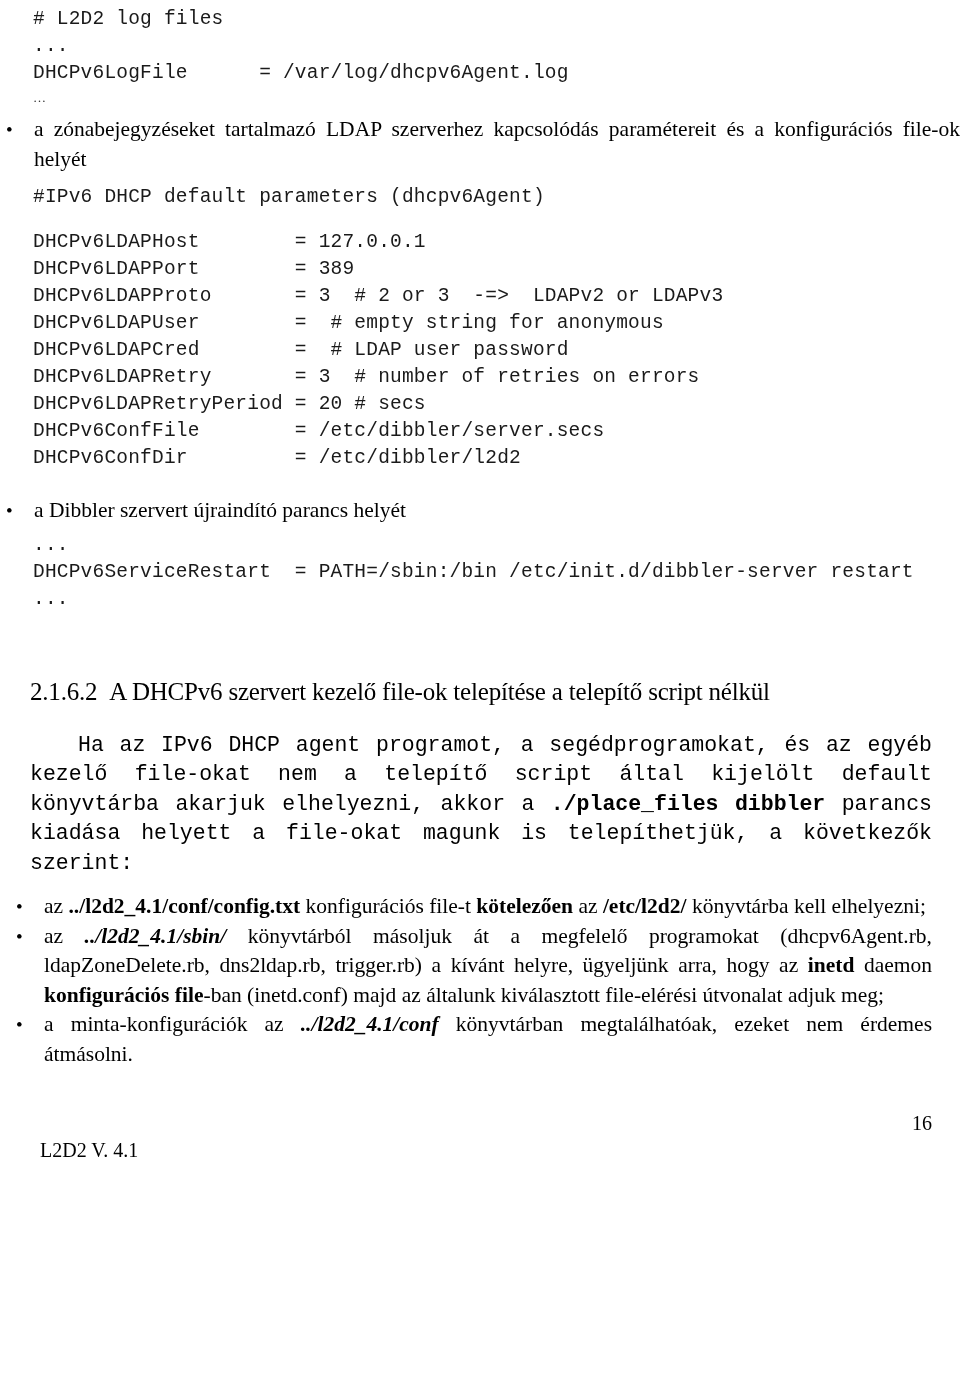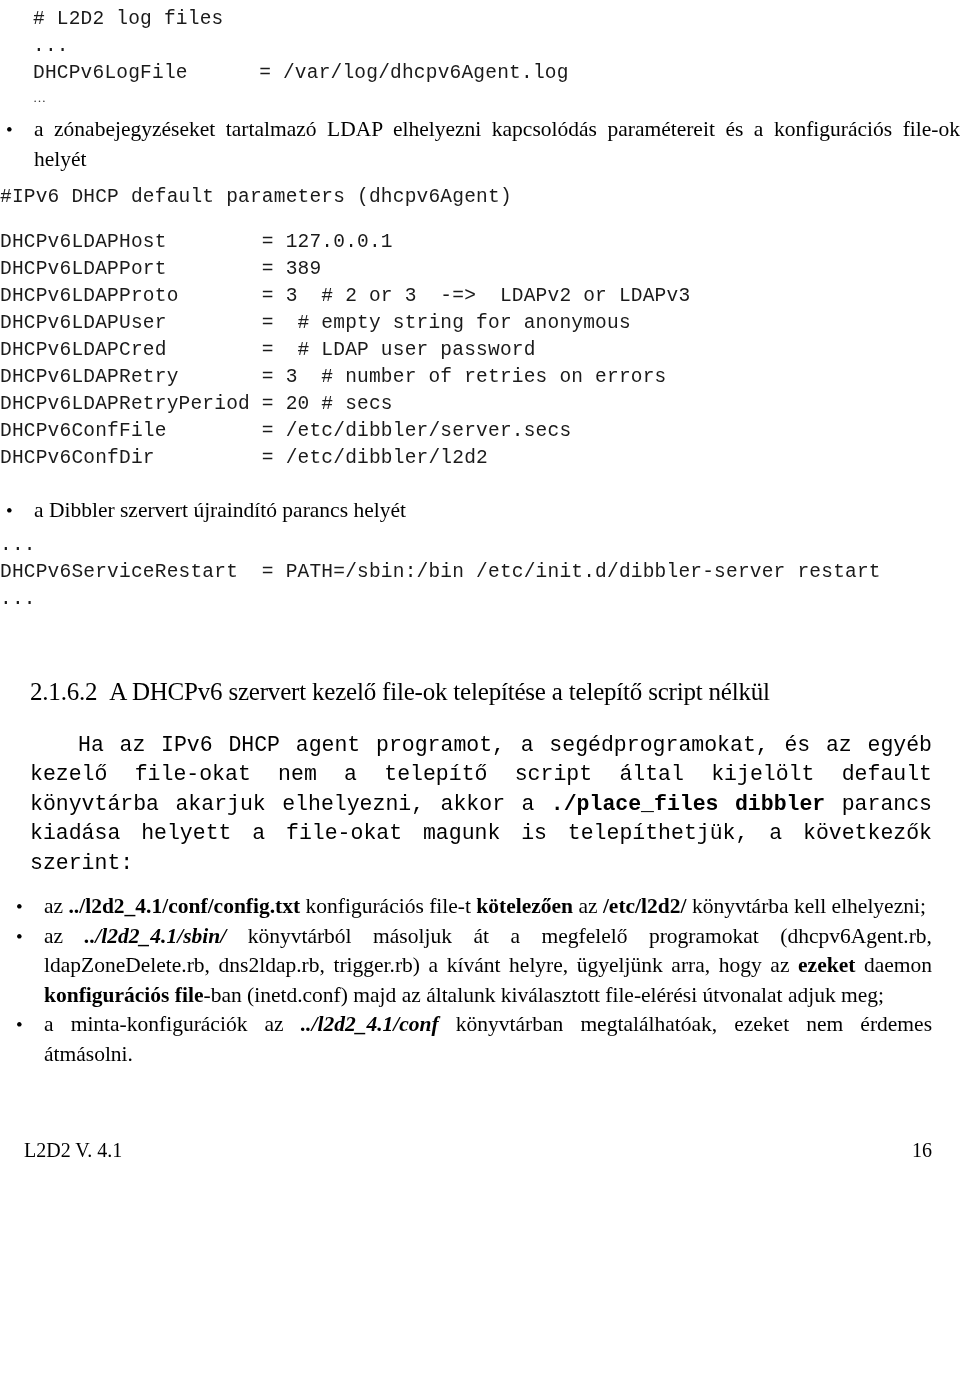--- a/index.html
+++ b/index.html
@@ -32,21 +32,21 @@
     white-space: pre;
     color: #1a1a1a;
     margin: 0;
     letter-spacing: 0.2px;
   }
   .code-block {
     margin: 0;
     padding: 0;
   }
   .code-indent-1 { margin-left: 33px; }
-  .code-indent-2 { }
+  .code-indent-2 { margin-left: 33px; }
 
   .ellipsis-small {
     font-family: "Liberation Serif", serif;
     font-size: 13px;
     line-height: 22px;
     margin-left: 33px;
     color: #333;
     letter-spacing: 1px;
   }
 
@@ -96,21 +96,21 @@
     position: absolute;
     left: 0;
     bottom: 14px;
     width: 960px;
     display: flex;
     justify-content: space-between;
     font-family: "Liberation Serif", serif;
     font-size: 20px;
     color: #000;
   }
-  .footer .left { padding-left: 24px; }
+  .footer .left { padding-left: 40px; margin-top: 27px; }
   .footer .right { padding-right: 28px; }
 
   b, strong { font-weight: bold; }
   .bi { font-weight: bold; font-style: italic; }
 
   .spacer-6 { height: 6px; }
   .spacer-10 { height: 10px; }
   .spacer-14 { height: 14px; }
   .spacer-18 { height: 18px; }
   .spacer-24 { height: 24px; }
@@ -127,21 +127,21 @@
     <div class="code code-indent-1"># L2D2 log files</div>
     <div class="code code-indent-1">...</div>
     <div class="code code-indent-1">DHCPv6LogFile      = /var/log/dhcpv6Agent.log</div>
     <div class="ellipsis-small">…</div>
   </div>
 
   <div class="spacer-6"></div>
 
   <div class="bullet-row">
     <div class="bullet-mark">•</div>
-    <div class="para bullet-body">a zónabejegyzéseket tartalmazó LDAP elhelyezni kapcsolódás paramétereit és a konfigurációs file-ok helyét</div>
+    <div class="para bullet-body">a zónabejegyzéseket tartalmazó LDAP szerverhez kapcsolódás paramétereit és a konfigurációs file-ok helyét</div>
   </div>
 
   <div class="spacer-10"></div>
 
   <div class="code-block">
     <div class="code code-indent-2">#IPv6 DHCP default parameters (dhcpv6Agent)</div>
     <div class="spacer-18"></div>
     <div class="code code-indent-2">DHCPv6LDAPHost        = 127.0.0.1</div>
     <div class="code code-indent-2">DHCPv6LDAPPort        = 389</div>
     <div class="code code-indent-2">DHCPv6LDAPProto       = 3  # 2 or 3  -=&gt;  LDAPv2 or LDAPv3</div>
@@ -186,21 +186,21 @@
   <div class="bullet-row" style="margin-left:10px; margin-right:28px;">
     <div class="bullet-mark">•</div>
     <div class="para bullet-body">
       <span>az </span><b>../l2d2_4.1/conf/config.txt</b><span> konfigurációs file-t </span><b>kötelezően</b><span> az </span><b>/etc/l2d2/</b><span> könyvtárba kell elhelyezni;</span>
     </div>
   </div>
 
   <div class="bullet-row" style="margin-left:10px; margin-right:28px;">
     <div class="bullet-mark">•</div>
     <div class="para bullet-body">
-      <span>az </span><span class="bi">../l2d2_4.1/sbin/</span><span> könyvtárból másoljuk át a megfelelő programokat (dhcpv6Agent.rb, ldapZoneDelete.rb, dns2ldap.rb, trigger.rb) a kívánt helyre, ügyeljünk arra, hogy az </span><b>ezeket</b><span> daemon </span><b>konfigurációs file</b><span>-ban (inetd.conf) majd az általunk kiválasztott file-elérési útvonalat adjuk meg;</span>
+      <span>az </span><span class="bi">../l2d2_4.1/sbin/</span><span> könyvtárból másoljuk át a megfelelő programokat (dhcpv6Agent.rb, ldapZoneDelete.rb, dns2ldap.rb, trigger.rb) a kívánt helyre, ügyeljünk arra, hogy az </span><b>inetd</b><span> daemon </span><b>konfigurációs file</b><span>-ban (inetd.conf) majd az általunk kiválasztott file-elérési útvonalat adjuk meg;</span>
     </div>
   </div>
 
   <div class="bullet-row" style="margin-left:10px; margin-right:28px;">
     <div class="bullet-mark">•</div>
     <div class="para bullet-body">
       <span>a minta-konfigurációk az </span><span class="bi">../l2d2_4.1/conf</span><span> könyvtárban megtalálhatóak, ezeket nem érdemes átmásolni.</span>
     </div>
   </div>
 

